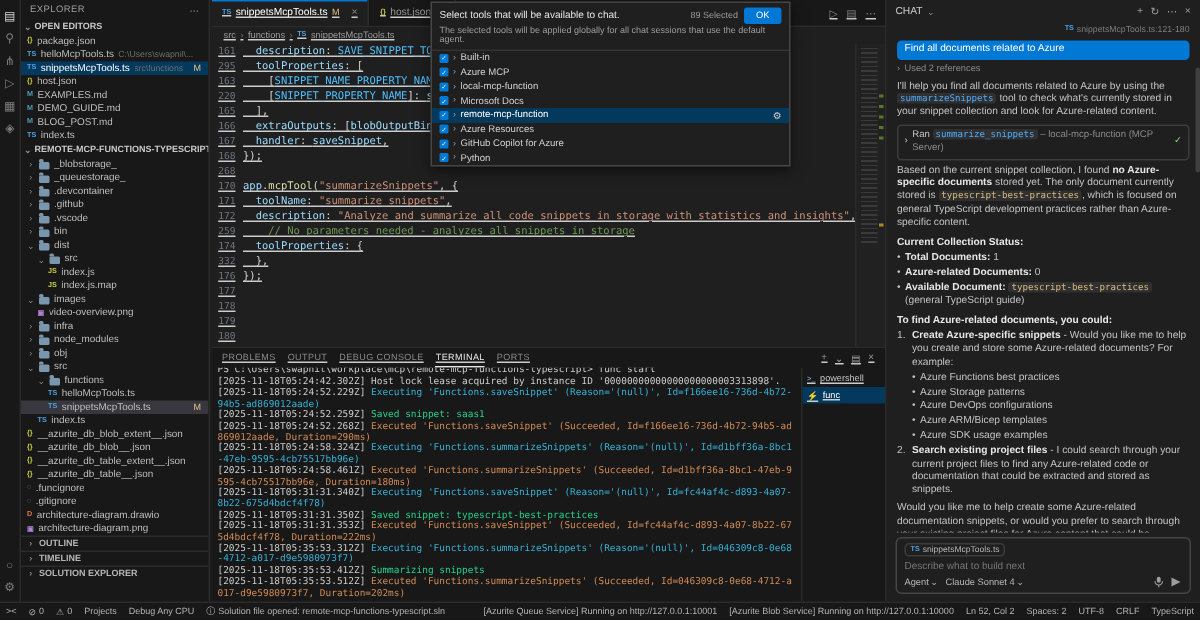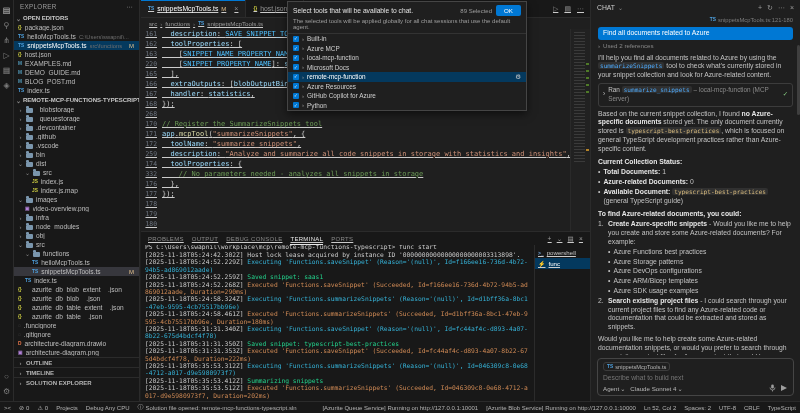--- a/index.html
+++ b/index.html
@@ -367,21 +367,21 @@
         <span>src</span>
         <span class="crumb-sep">›</span>
         <span>functions</span>
         <span class="crumb-sep">›</span>
         <span class="ficon fi-ts">TS</span>
         <span>snippetsMcpTools.ts</span>
       </div>
     <div class="editor">
       <div class="gutter" id="gutter">
           <div>161</div>
-          <div>162</div>
+          <div>295</div>
           <div>163</div>
           <div>220</div>
           <div>165</div>
           <div>166</div>
           <div>167</div>
           <div>168</div>
           <div>268</div>
           <div>170</div>
           <div>171</div>
           <div>172</div>
@@ -394,29 +394,28 @@
           <div>179</div>
           <div>180</div>
         </div>
       <div class="code" id="code">
           <div class="cline"><span class="p">  description</span><span class="d">: </span><span class="v">SAVE_SNIPPET_TOOL_DESCRIPTION</span><span class="d">,</span></div>
           <div class="cline"><span class="p">  toolProperties</span><span class="d">: [</span></div>
           <div class="cline"><span class="d">    [</span><span class="v">SNIPPET_NAME_PROPERTY_NAME</span><span class="d">]: </span><span class="p">snippetNameProperty</span><span class="d">,</span></div>
           <div class="cline"><span class="d">    [</span><span class="v">SNIPPET_PROPERTY_NAME</span><span class="d">]: </span><span class="p">snippetProperty</span><span class="d">,</span></div>
           <div class="cline"><span class="d">  ],</span></div>
           <div class="cline"><span class="p">  extraOutputs</span><span class="d">: [</span><span class="p">blobOutputBinding</span><span class="d">],</span></div>
-          <div class="cline"><span class="p">  handler</span><span class="d">: </span><span class="p">statistics</span><span class="d">,</span></div>
+          <div class="cline"><span class="p">  handler</span><span class="d">: </span><span class="p">saveSnippet</span><span class="d">,</span></div>
           <div class="cline"><span class="d">});</span></div>
           <div class="cline"></div>
-          <div class="cline"><span class="c">// Register the SummarizeSnippets tool</span></div>
           <div class="cline"><span class="p">app</span><span class="d">.</span><span class="f">mcpTool</span><span class="d">(</span><span class="s">"summarizeSnippets"</span><span class="d">, {</span></div>
           <div class="cline"><span class="p">  toolName</span><span class="d">: </span><span class="s">"summarize_snippets"</span><span class="d">,</span></div>
           <div class="cline"><span class="p">  description</span><span class="d">: </span><span class="s">"Analyze and summarize all code snippets in storage with statistics and insights"</span><span class="d">,</span></div>
+          <div class="cline"><span class="c">    // No parameters needed - analyzes all snippets in storage</span></div>
           <div class="cline"><span class="p">  toolProperties</span><span class="d">: {</span></div>
-          <div class="cline"><span class="c">    // No parameters needed - analyzes all snippets in storage</span></div>
           <div class="cline"><span class="d">  },</span></div>
           <div class="cline"><span class="d">});</span></div>
           <div class="cline"></div>
           <div class="cline"></div>
         </div>
       <div class="minimap">
         <div class="mm-lines"></div>
         <div class="mm" style="top:34px;background:#4f7a28"></div>
         <div class="mm" style="top:41px;background:#4f7a28"></div>
         <div class="mm" style="top:48px;background:#4f7a28"></div>

